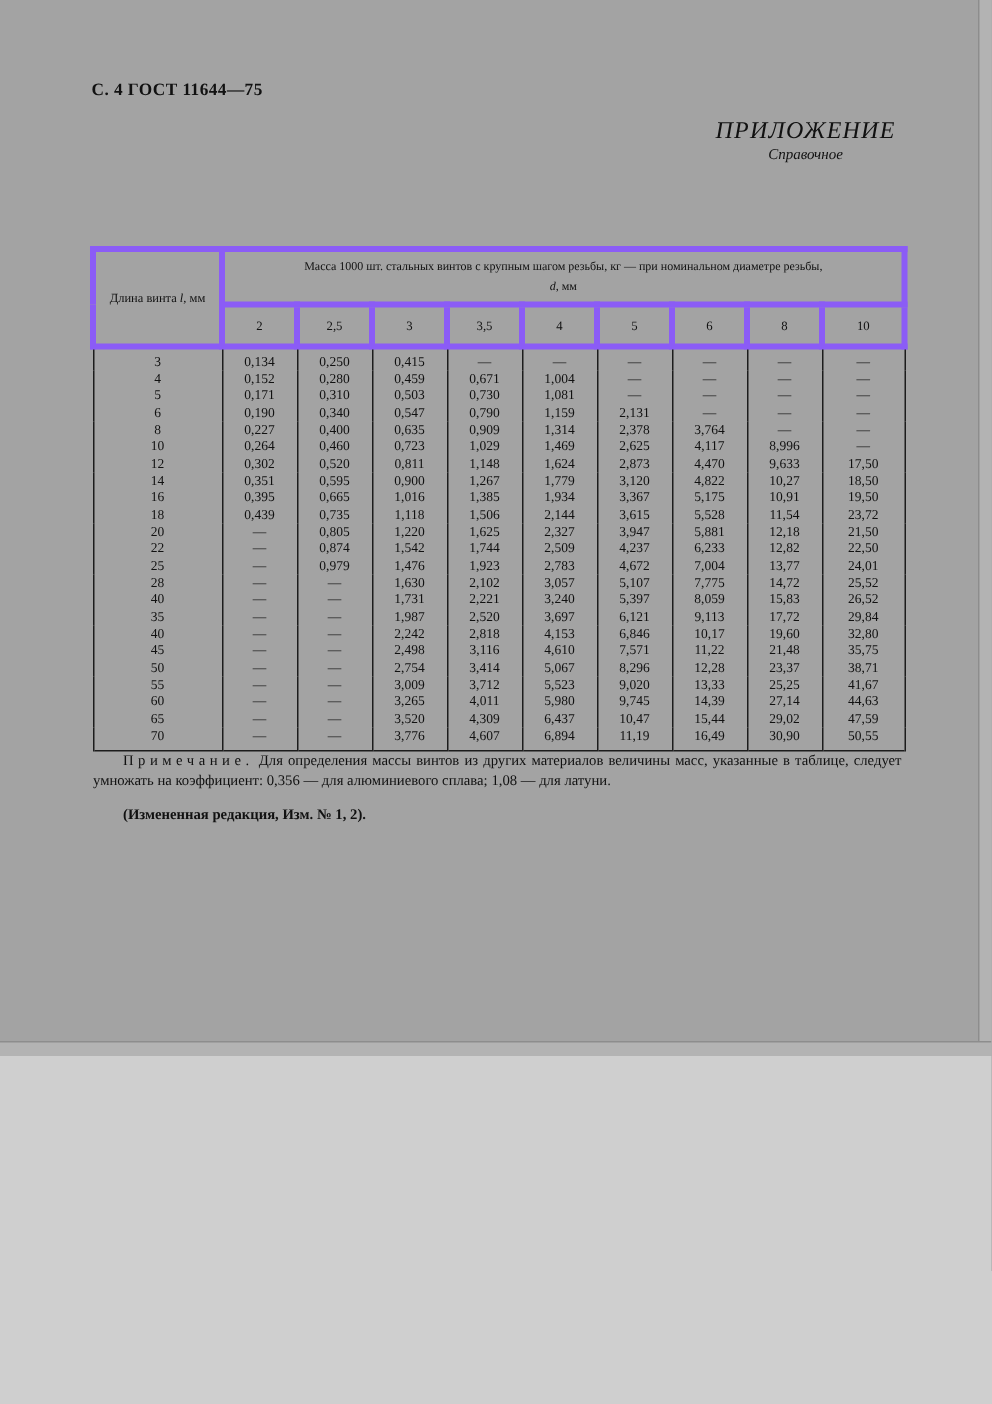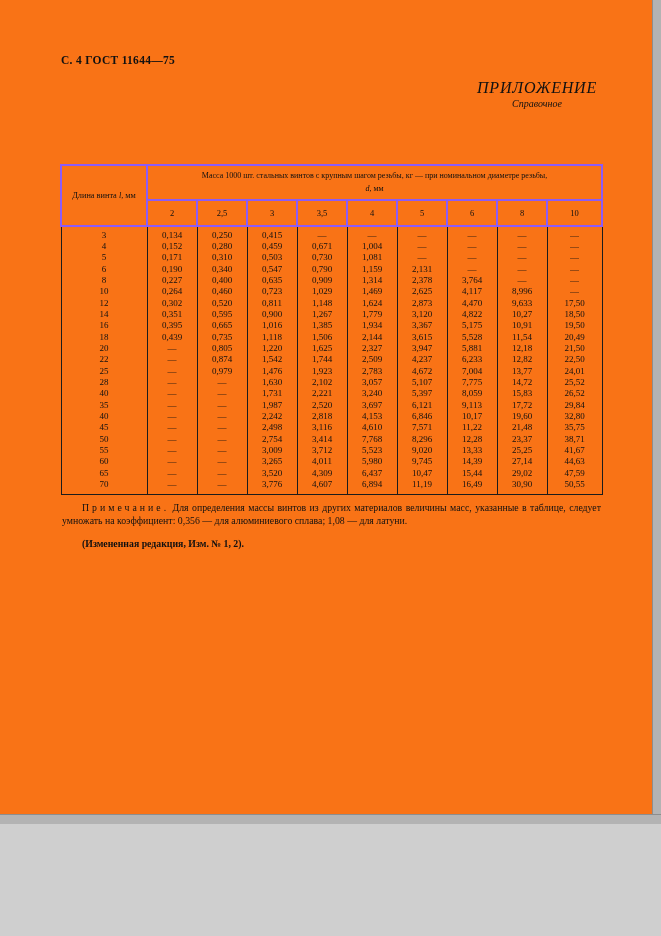--- a/index.html
+++ b/index.html
@@ -5,22 +5,22 @@
   html, body { margin: 0; padding: 0; }
   body {
     background: #cfcfcf;
     font-family: "Liberation Serif", "DejaVu Serif", serif;
     color: #111;
     -webkit-font-smoothing: antialiased;
   }
   .page {
     position: relative;
     width: 661px;
-    height: 824px;
-    background: #f97316;
+    height: 704px;
+    background: #a3a3a3;
     overflow: hidden;
   }
   
   .edge-right {
     position: absolute; top: 0; right: 0;
     width: 8px; height: 100%;
     background: #b3b3b3;
     border-left: 1px solid #8d8d8d;
   }
   .edge-bottom {
@@ -45,21 +45,21 @@
   }
   .tbl-wrap { position: absolute; top: 164px; left: 60px; }
   table {
     border-collapse: collapse; table-layout: fixed;
     width: 541px; border: 1px solid #1c1c1c;
   }
   col.c-len { width: 86px; }
   col.c-d { width: 50px; }
   col.c-last { width: 55px; }
   th, td { text-align: center; vertical-align: middle; }
-  thead th { border: 2px solid #8b5cf6; font-weight: normal; }
+  thead th { border: 4px solid #8b5cf6; font-weight: normal; }
   .len-h { font-size: 8.3px; padding: 20px 3px; }
   .span-h { font-size: 8px; line-height: 1.6; padding: 4px 10px 3px; }
   .span-h .line1 { display: block; }
   .dia-row th { font-size: 8.5px; height: 22px; }
   tbody td {
     border-left: 1px solid #1c1c1c; border-right: 1px solid #1c1c1c;
     border-top: 0; border-bottom: 0;
     font-size: 9px; line-height: 11.35px; padding: 0;
     white-space: nowrap;
   }
@@ -232,21 +232,21 @@
           <tr>
             <td>18</td>
             <td>0,439</td>
             <td>0,735</td>
             <td>1,118</td>
             <td>1,506</td>
             <td>2,144</td>
             <td>3,615</td>
             <td>5,528</td>
             <td>11,54</td>
-            <td>20,49</td>
+            <td>23,72</td>
           </tr>
           <tr>
             <td>20</td>
             <td>—</td>
             <td>0,805</td>
             <td>1,220</td>
             <td>1,625</td>
             <td>2,327</td>
             <td>3,947</td>
             <td>5,881</td>
@@ -336,21 +336,21 @@
             <td>11,22</td>
             <td>21,48</td>
             <td>35,75</td>
           </tr>
           <tr>
             <td>50</td>
             <td>—</td>
             <td>—</td>
             <td>2,754</td>
             <td>3,414</td>
-            <td>7,768</td>
+            <td>5,067</td>
             <td>8,296</td>
             <td>12,28</td>
             <td>23,37</td>
             <td>38,71</td>
           </tr>
           <tr>
             <td>55</td>
             <td>—</td>
             <td>—</td>
             <td>3,009</td>

